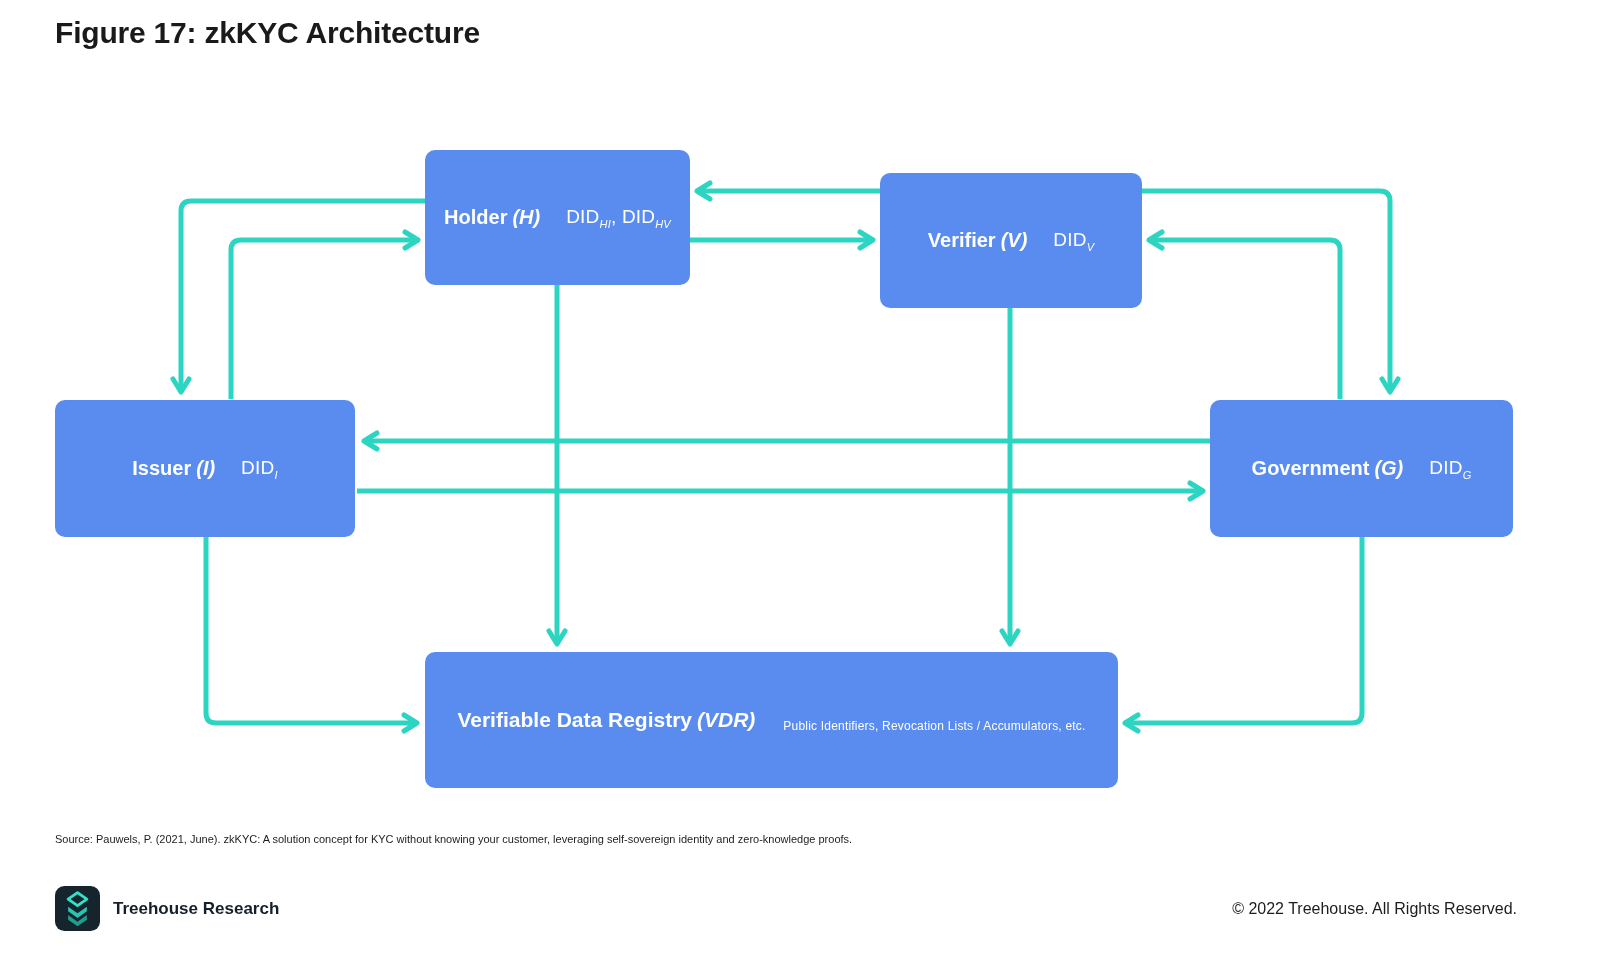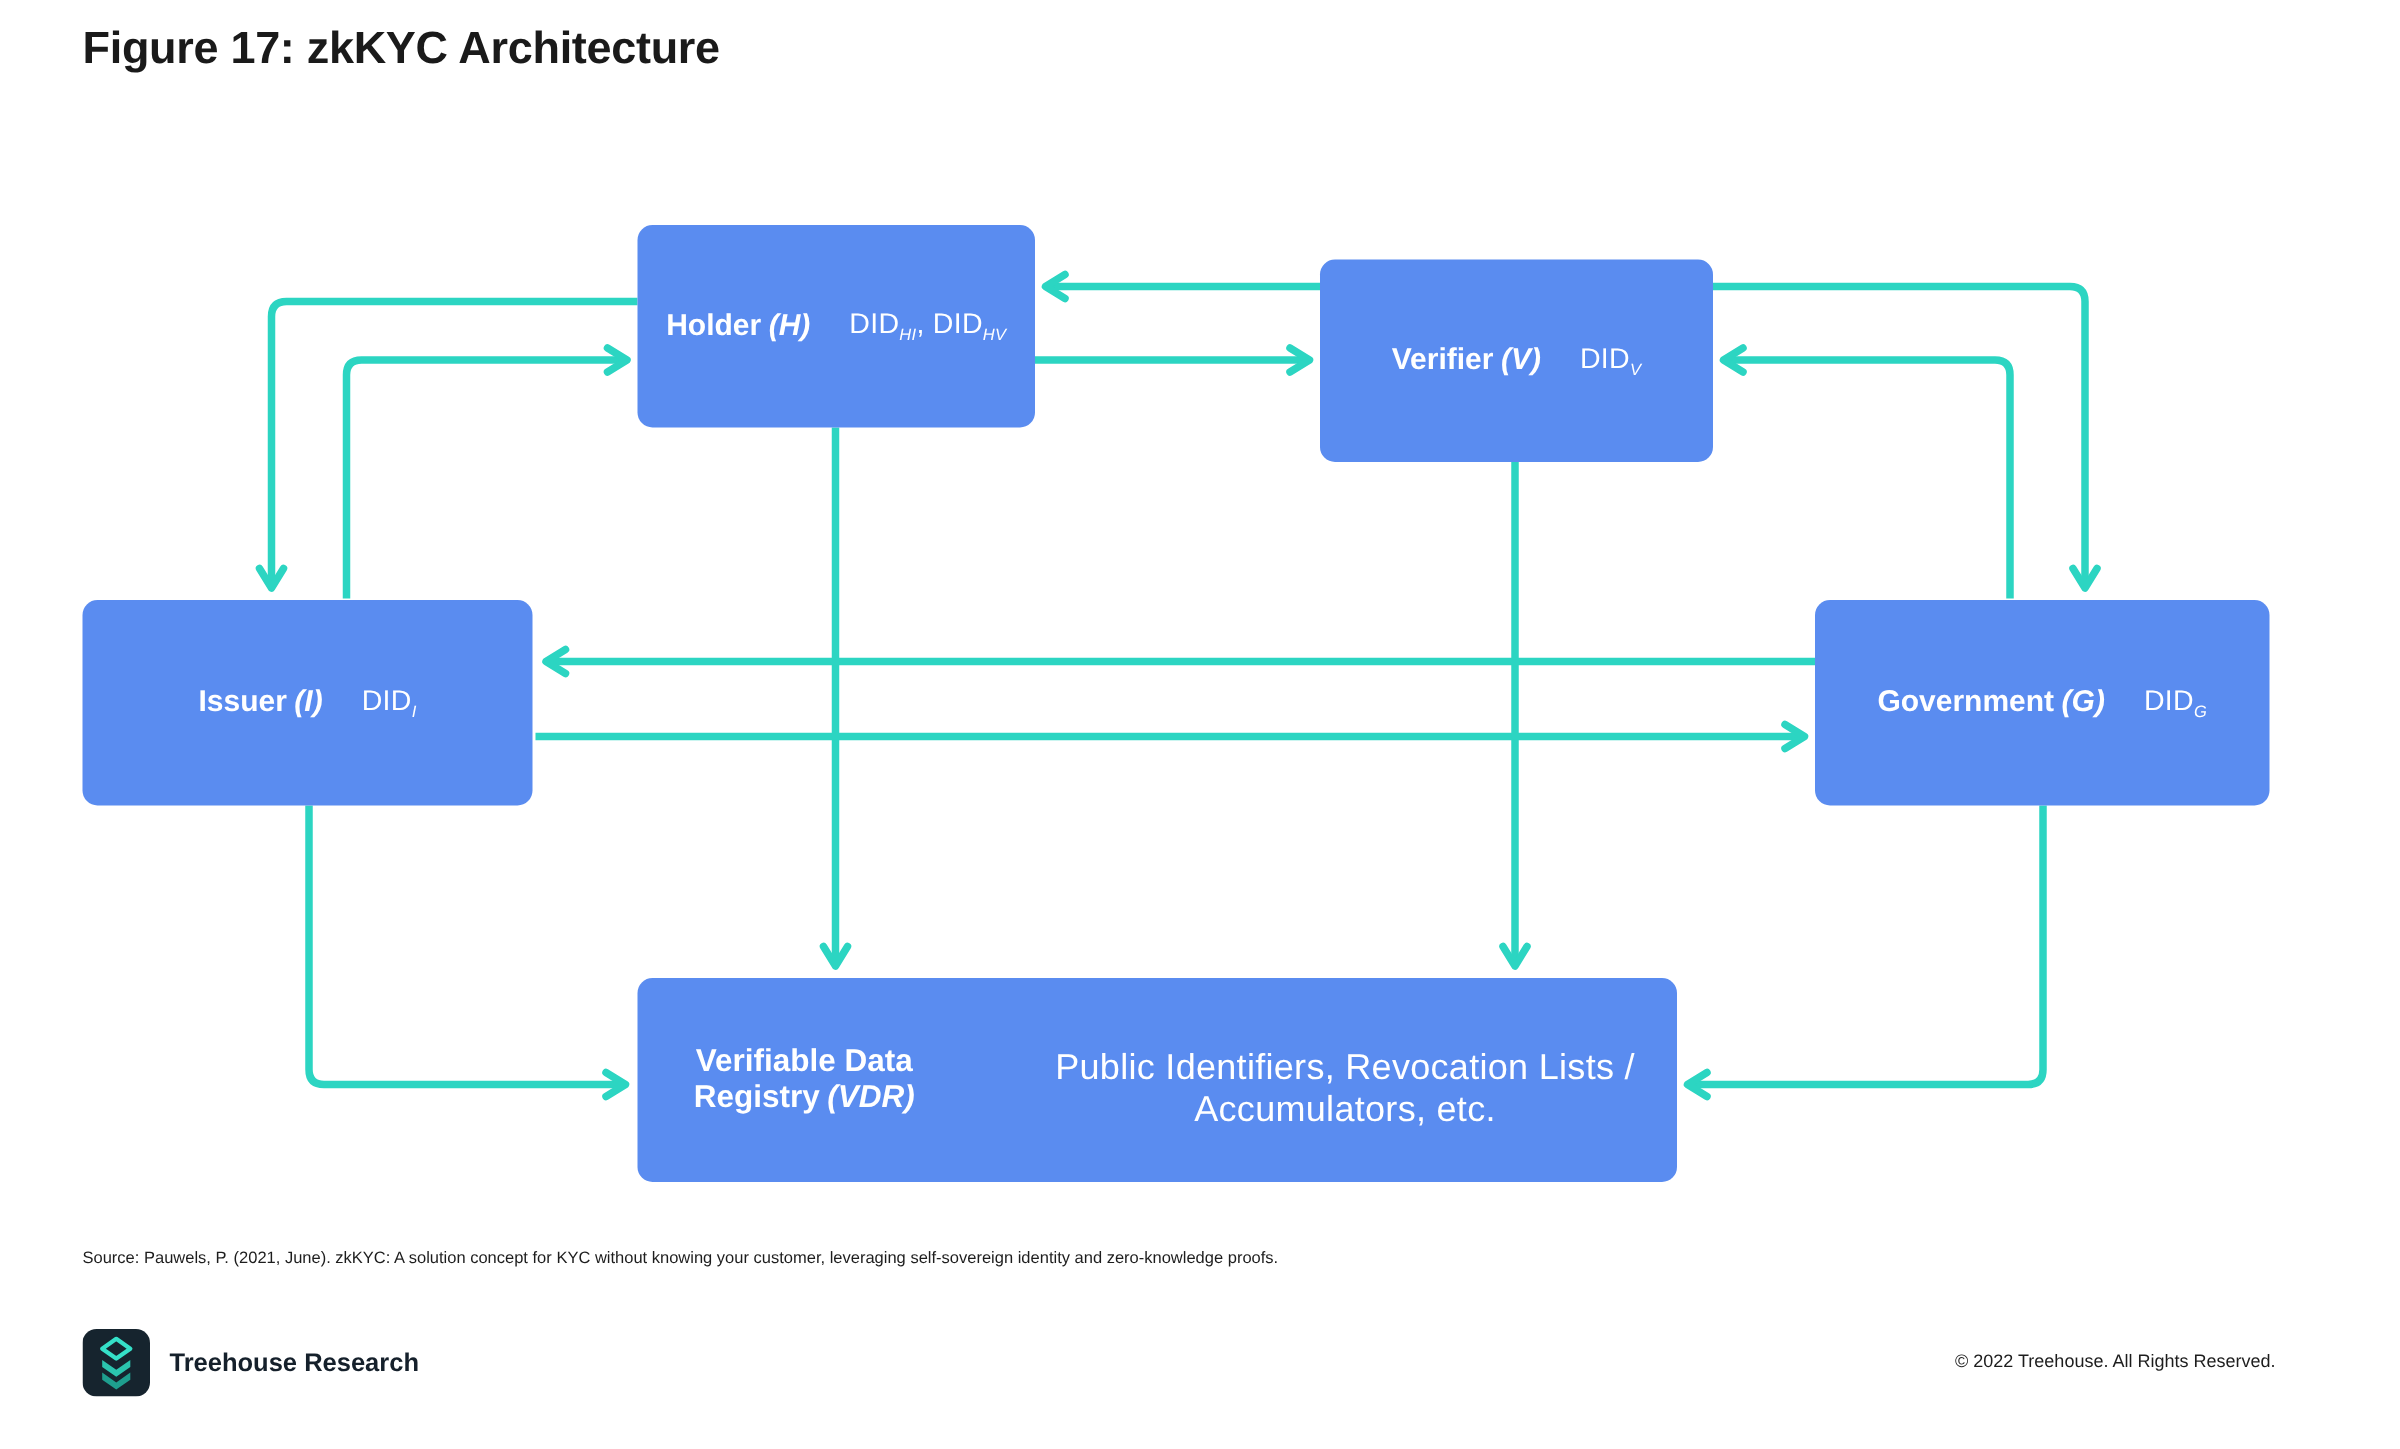--- a/index.html
+++ b/index.html
@@ -24,37 +24,37 @@
     color: #ffffff;
     display: flex; flex-direction: row; align-items: center; justify-content: center;
     gap: 26px; text-align: center;
   }
   .node-title { font-size: 20px; font-weight: 700; }
   .node-title em { font-style: italic; margin-left: 5px; }
   .node-line2 { font-size: 19px; font-weight: 500; letter-spacing: 0.2px; }
   .node-line2 sub { font-size: 11px; font-style: italic; }
   .node.vdr { gap: 28px; }
   .node.vdr .node-title { font-size: 21px; }
-  .node.vdr .node-line2 { font-size: 24px; margin-top: 12px; }
+  .node.vdr .node-line2 { font-size: 12px; margin-top: 12px; }
 
   .source {
     position: absolute; left: 55px; top: 833px;
     font-size: 11px; color: #1d1d1d;
   }
 
   .footer-brand {
     position: absolute; left: 55px; top: 886px;
     display: flex; align-items: center; gap: 13px;
   }
   .brand-logo { width: 45px; height: 45px; display: block; }
   .brand-name { font-size: 17px; font-weight: 700; color: #15202b; }
 
   .copyright {
     position: absolute; right: 83px; top: 900px;
-    font-size: 12px; color: #1d1d1d;
+    font-size: 16px; color: #1d1d1d;
   }
 </style>
 </head>
 <body>
 
 <div class="page">
 
   <h1 class="fig-title" style="color: rgb(26, 26, 26);">Figure 17: zkKYC Architecture</h1>
 
   <svg id="edges-svg" width="1600" height="966">

